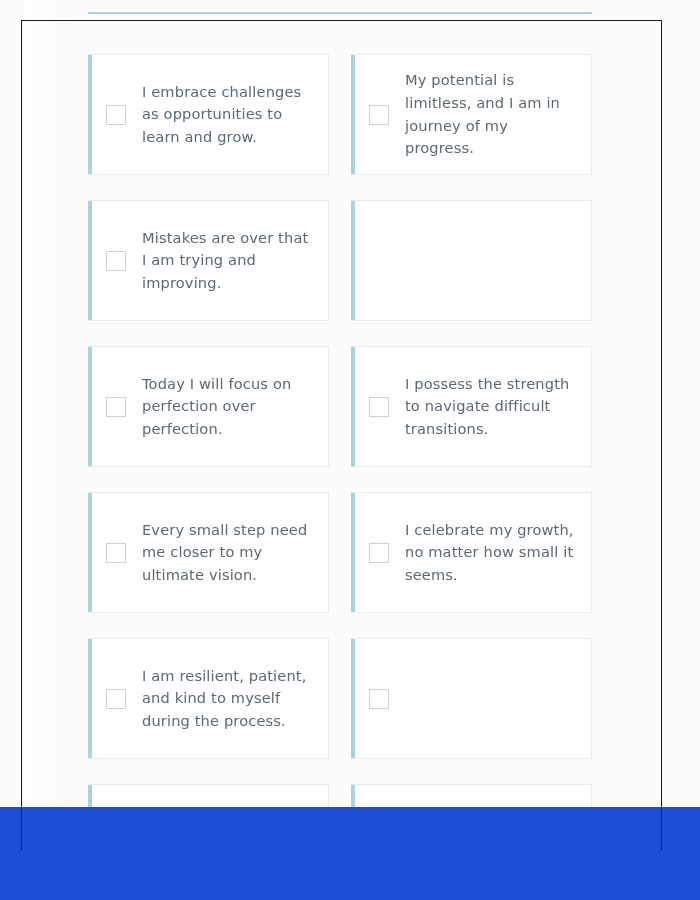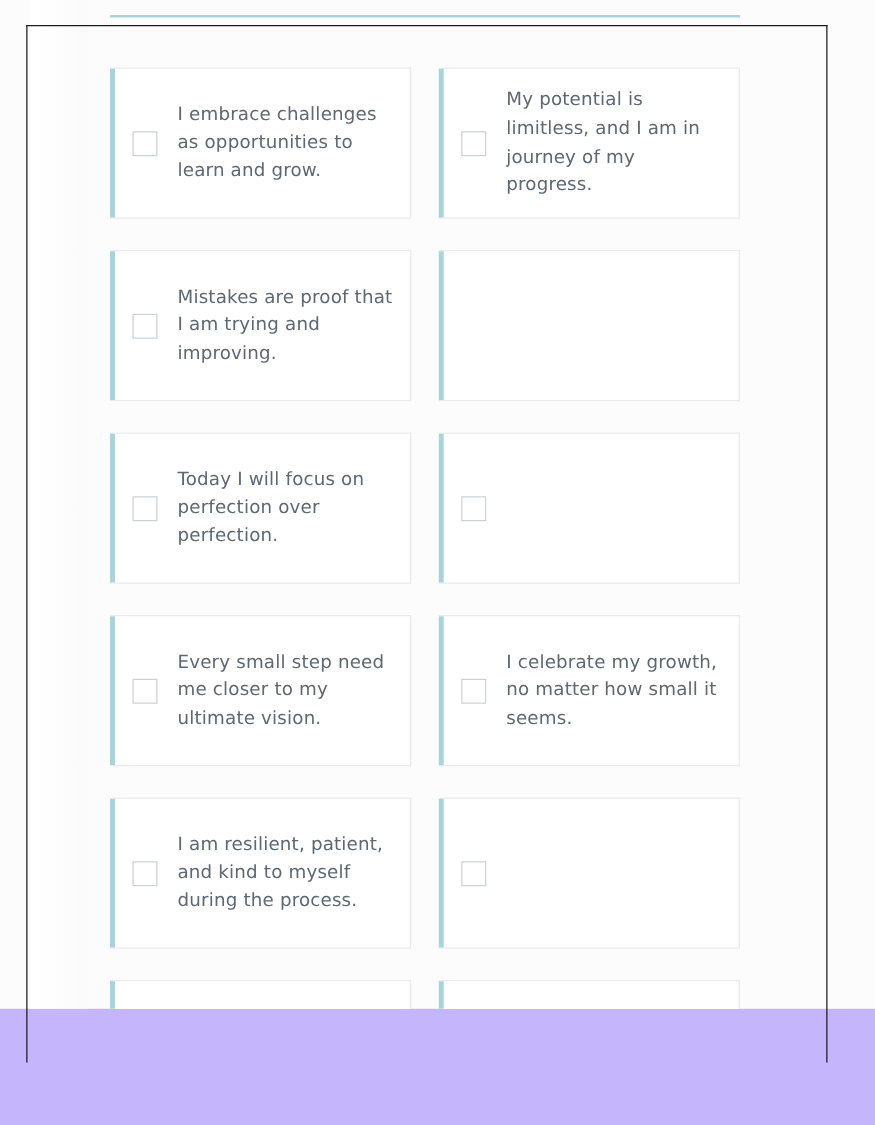--- a/index.html
+++ b/index.html
@@ -6,21 +6,21 @@
   html, body {
     margin: 0;
     padding: 0;
     background: #ffffff;
   }
 
   #canvas {
     position: relative;
     width: 700px;
     height: 900px;
-    background: #c4b5fd;
+    background: #1d4ed8;
     overflow: hidden;
     font-family: "DejaVu Sans", "Liberation Sans", sans-serif;
   }
 
   
   #page-viewport {
     position: absolute;
     left: 0;
     top: 0;
     width: 700px;
@@ -147,37 +147,38 @@
           <div class="card-accent"></div>
           <div class="card-inner">
             <div class="card-checkbox"></div>
             <div class="card-text">My potential is limitless, and I am in journey of my progress.</div>
           </div>
         </div>
         <div class="affirmation-card">
           <div class="card-accent"></div>
           <div class="card-inner">
             <div class="card-checkbox"></div>
-            <div class="card-text">Mistakes are proof that I am trying and improving.</div>
+            <div class="card-text">Mistakes are over that I am trying and improving.</div>
           </div>
         </div>
         <div class="affirmation-card">
           <div class="card-accent"></div>
         </div>
         <div class="affirmation-card">
           <div class="card-accent"></div>
           <div class="card-inner">
             <div class="card-checkbox"></div>
             <div class="card-text">Today I will focus on perfection over perfection.</div>
           </div>
         </div>
         <div class="affirmation-card">
           <div class="card-accent"></div>
           <div class="card-inner">
             <div class="card-checkbox"></div>
+            <div class="card-text">I possess the strength to navigate difficult transitions.</div>
           </div>
         </div>
         <div class="affirmation-card">
           <div class="card-accent"></div>
           <div class="card-inner">
             <div class="card-checkbox"></div>
             <div class="card-text">Every small step need me closer to my ultimate vision.</div>
           </div>
         </div>
         <div class="affirmation-card">

